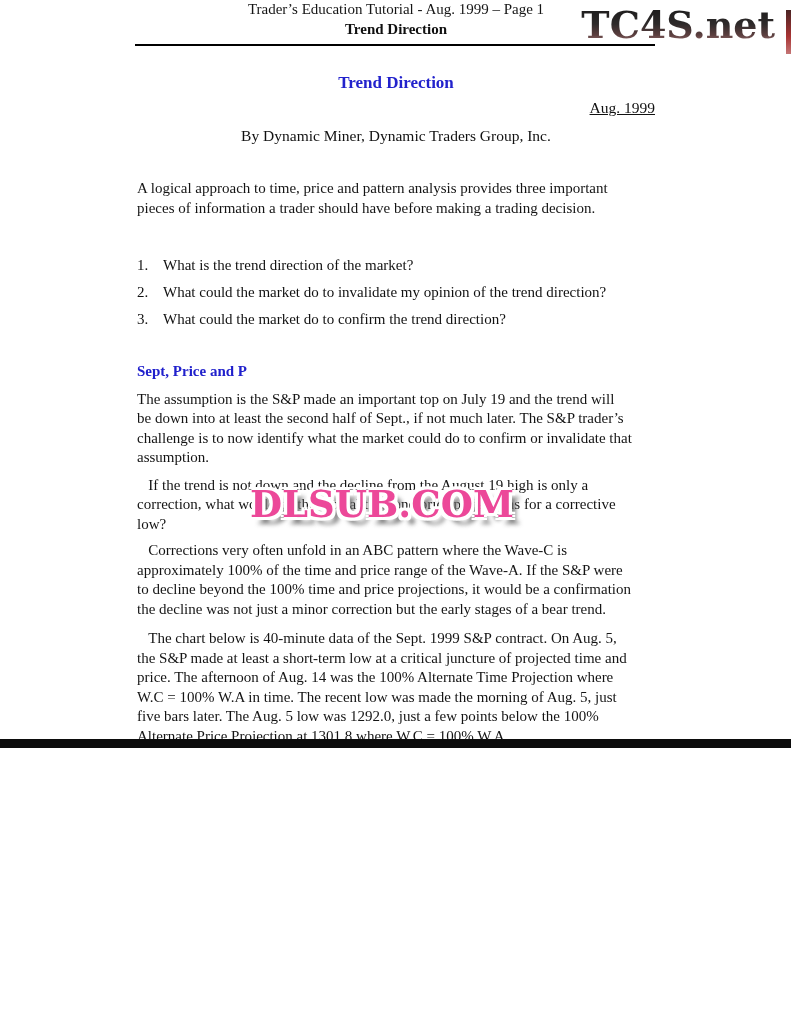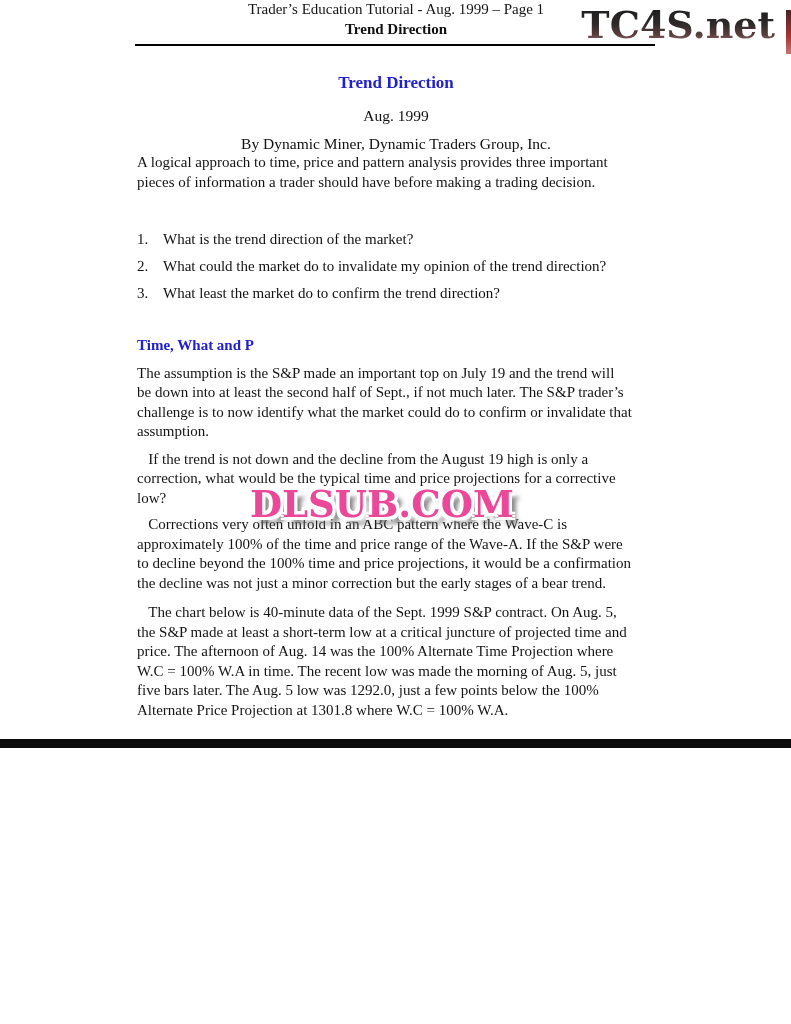--- a/index.html
+++ b/index.html
@@ -47,32 +47,32 @@
   .header-divider{
     margin:6px 0 0 -2px; border:none; border-top:2px solid #000;
     width:520px; height:0;
   }
   .article-title{
     margin-top:26px; text-align:center; font-weight:bold;
     font-size:17px; line-height:22px; color:#2222cc;
     width:518px;
   }
   .article-date{
-    margin-top:12px; text-align:center;
-    font-size:15.5px; line-height:19px; width:518px;
+    margin-top:4px; text-align:right;
+    font-size:15.5px; line-height:19px; width:518px;text-decoration:underline;
   }
   .article-byline{
     margin-top:9px; text-align:center;
     font-size:15.5px; line-height:19px; width:518px;
   }
   .para{
     font-size:15px; line-height:19.5px;
     white-space:pre-wrap; color:#141414;
   }
-  .intro{ }
+  .intro{ margin-top:34px; }
   .questions{ margin-top:38px; }
   .q-item{ display:flex; line-height:19.5px; font-size:15px; margin-top:0; }
   .q-item + .q-item{ margin-top:7.5px; }
   .q-num{ width:26px; flex:none; }
   .para-books{ margin-top:26px; }
   .section-heading{
     margin-top:32px;
     font-size:15px; line-height:19px; font-weight:bold;
     color:#2020cc; white-space:pre;
   }
@@ -137,26 +137,26 @@
       <div class="q-item">
         <span class="q-num">1.</span>
         <span>What is the trend direction of the market?</span>
       </div>
       <div class="q-item">
         <span class="q-num">2.</span>
         <span>What could the market do to invalidate my opinion of the trend direction?</span>
       </div>
       <div class="q-item">
         <span class="q-num">3.</span>
-        <span>What least the market do to confirm the trend direction?</span>
+        <span>What could the market do to confirm the trend direction?</span>
       </div>
     </div>
 
 
-    <div class="section-heading">Time, What and P</div>
+    <div class="section-heading">Sept, Price and P</div>
 
     <div class="para para-assumption">The assumption is the S&amp;P made an important top on July 19 and the trend will
 be down into at least the second half of Sept., if not much later. The S&amp;P trader’s
 challenge is to now identify what the market could do to confirm or invalidate that
 assumption.</div>
     <div class="para para-if-trend">   If the trend is not down and the decline from the August 19 high is only a
 correction, what would be the typical time and price projections for a corrective
 low?</div>
     <div class="para para-abc">   Corrections very often unfold in an ABC pattern where the Wave-C is
 approximately 100% of the time and price range of the Wave-A. If the S&amp;P were

